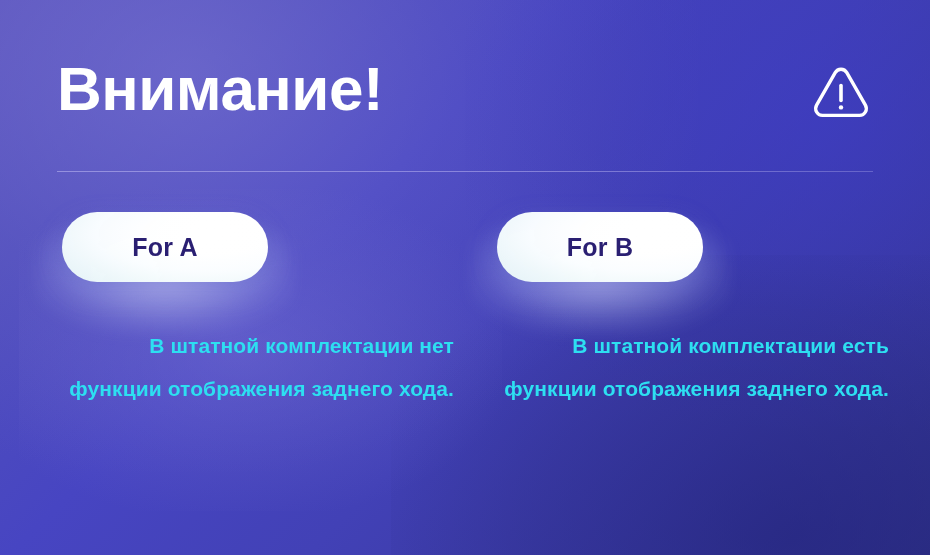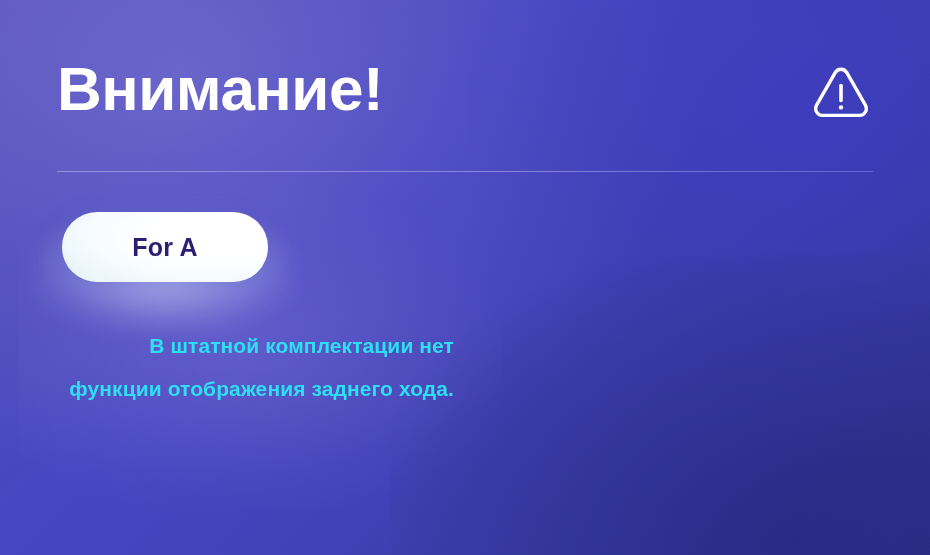--- a/index.html
+++ b/index.html
@@ -266,15 +266,24 @@
     <div class="column col-a">
       <div class="pill-wrap">
         <div class="pill-glow"></div>
         <div class="pill">
           <span class="pill-label">For A</span>
         </div>
       </div>
       <p class="column-text">В штатной комплектации нет функции отображения заднего хода.</p>
     </div>
 
+    <div class="column col-b">
+      <div class="pill-wrap">
+        <div class="pill-glow"></div>
+        <div class="pill">
+          <span class="pill-label">For B</span>
+        </div>
+      </div>
+      <p class="column-text">В штатной комплектации есть функции отображения заднего хода.</p>
+    </div>
 
   </div>
 </div>
 
 </body></html>

